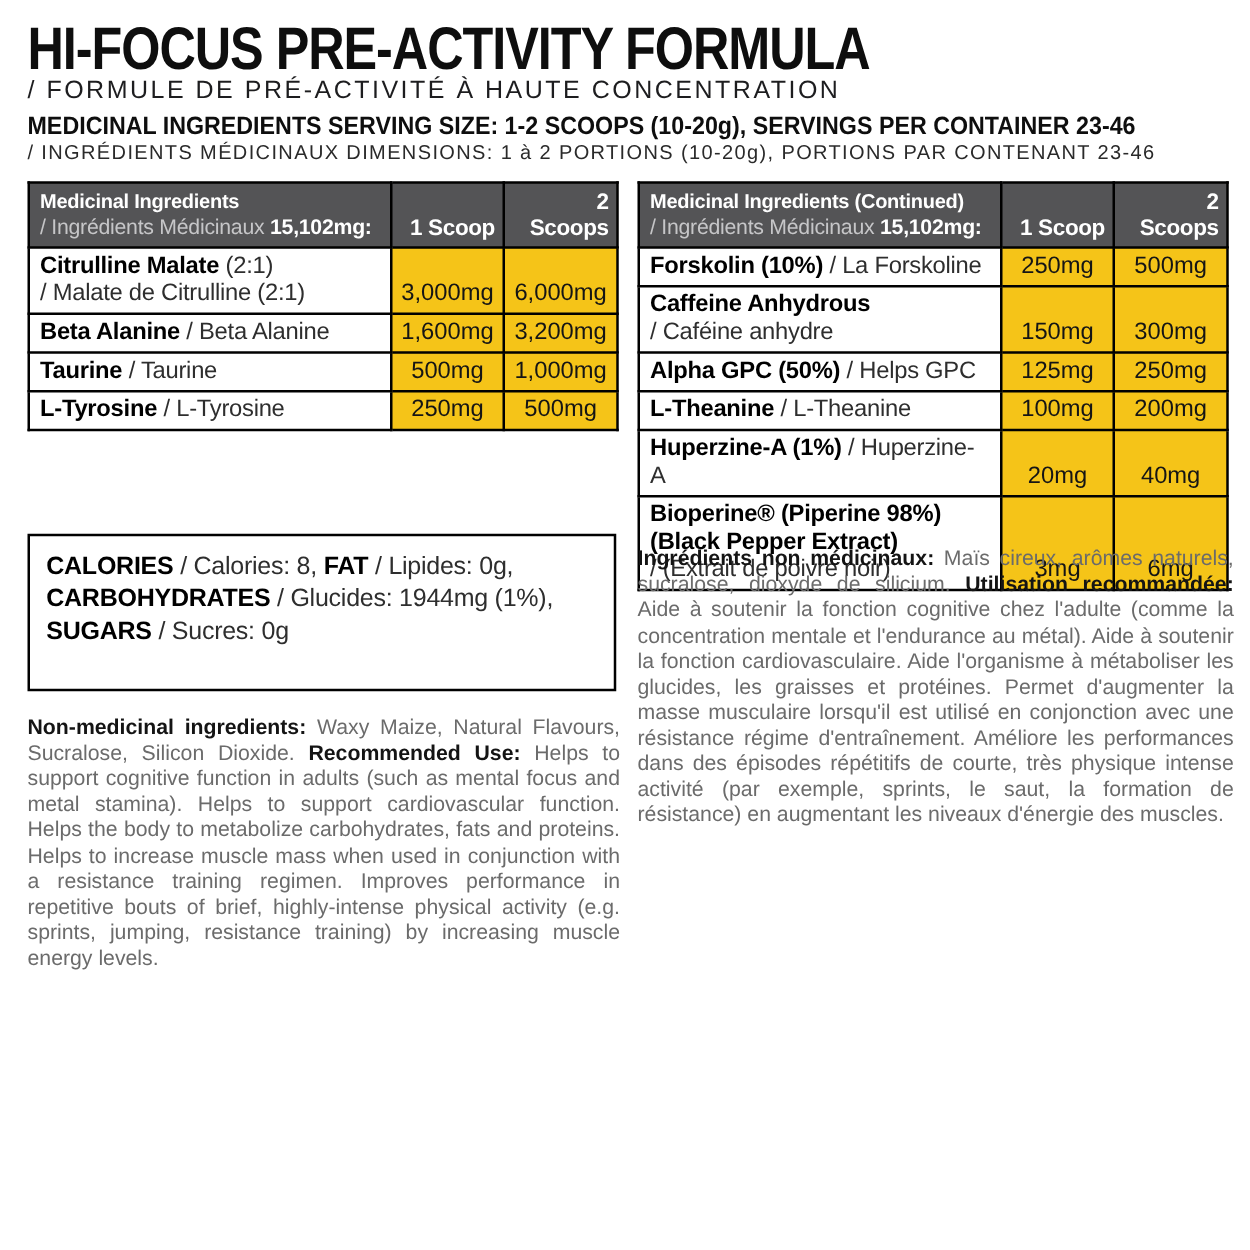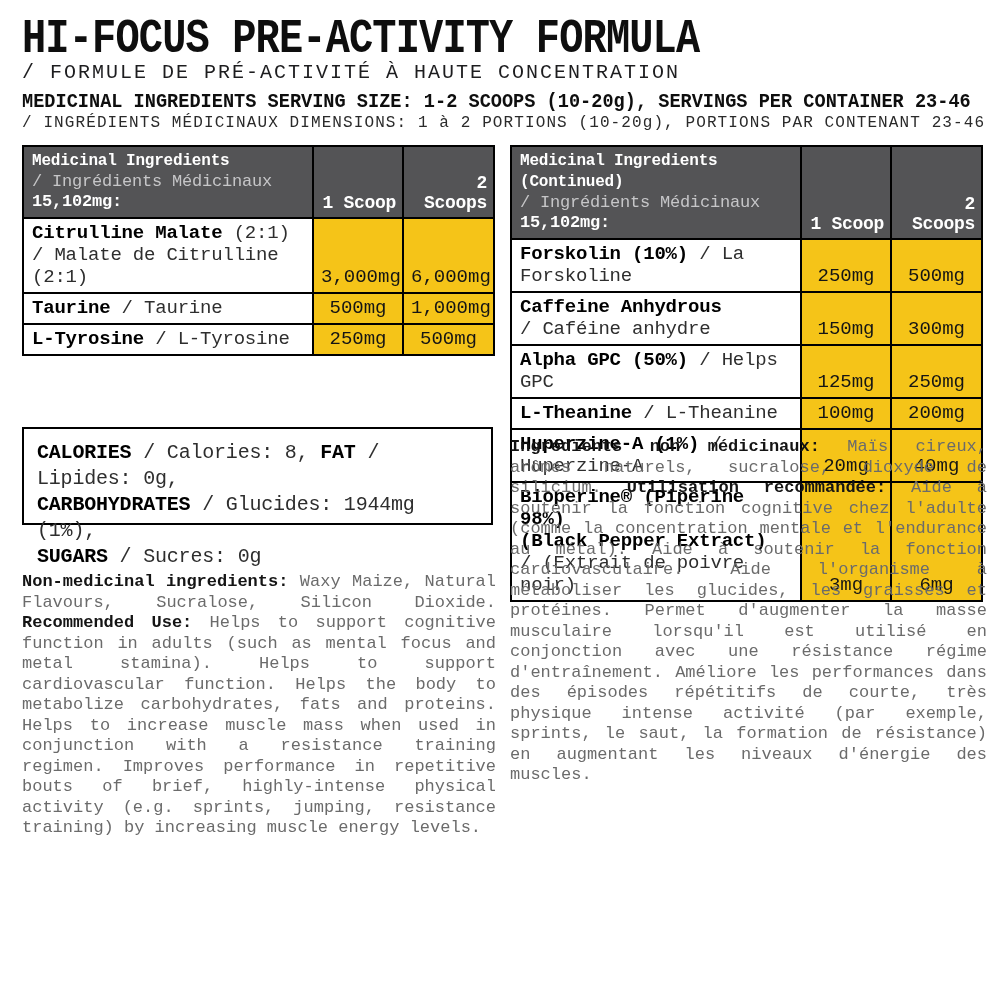--- a/index.html
+++ b/index.html
@@ -4,21 +4,21 @@
 <style>
   :root{
     --yellow:#F5C418;
     --hdr-bg:#545456;
     --border:#000000;
     --para-gray:#6b6b6b;
   }
   *{margin:0;padding:0;box-sizing:border-box;}
   html,body{background:#ffffff;}
   body{font-family:"Liberation Sans", sans-serif;color:#111;}
-  .page{position:relative;width:1000px;height:1000px;background:#ffffff;overflow:hidden;font-family:Liberation Mono, monospace;}
+  .page{position:relative;width:1000px;height:1000px;background:#ffffff;overflow:hidden;}
 
   
   .title{position:absolute;left:22px;top:12px;font-size:48px;font-weight:bold;
     letter-spacing:-1px;white-space:nowrap;color:#0e0e0e;
     transform:scaleX(0.84);transform-origin:0 0;}
   .subtitle{position:absolute;left:22px;top:61px;font-size:20px;letter-spacing:2px;
     white-space:nowrap;color:#1d1d1f;}
   .serving-en{position:absolute;left:22px;top:90px;font-size:20px;font-weight:bold;
     white-space:nowrap;color:#0e0e0e;transform:scaleX(0.93);transform-origin:0 0;}
   .serving-fr{position:absolute;left:22px;top:114px;font-size:16px;letter-spacing:1.1px;
@@ -38,21 +38,21 @@
   .th-scoop{font-size:18px;font-weight:bold;text-align:right;vertical-align:bottom;
     padding:4px 6px 4px;letter-spacing:-0.3px;}
   .facts td.name{background:#ffffff;padding:3px 8px 4px;font-size:19px;line-height:22px;
     font-weight:bold;color:#000;letter-spacing:-0.2px;}
   .facts td.val{background:var(--yellow);text-align:center;vertical-align:bottom;
     padding:3px 7px 4px;font-size:19px;line-height:22px;color:#151515;}
   .seg-r{font-weight:normal;color:#2e2e2e;}
   .seg-b{font-weight:bold;color:#000;}
 
   
-  .nutri-box{position:absolute;left:22px;top:427px;width:471px;height:98px;
+  .nutri-box{position:absolute;left:22px;top:427px;width:471px;height:126px;
     border:2px solid var(--border);background:#fff;padding:11px 13px;
     font-size:20px;line-height:26px;color:#2e2e2e;letter-spacing:-0.2px;}
   .nutri-box .seg-b{color:#000;}
 
   
   .para{position:absolute;font-size:17px;line-height:20.5px;text-align:justify;
     color:var(--para-gray);}
   .para .seg-b{color:#141414;}
   .para .seg-r{color:var(--para-gray);}
   #paragraph-en{left:22px;top:572px;width:474px;}
@@ -82,20 +82,25 @@
         </th>
         <th class="th-scoop">1 Scoop</th>
         <th class="th-scoop">2 Scoops</th>
       </tr>
     </thead>
     <tbody>
         <tr>
           <td class="name"><span class="seg-b">Citrulline Malate</span><span class="seg-r"> (2:1)</span><br><span class="seg-r">/ Malate de Citrulline (2:1)</span></td>
           <td class="val">3,000mg</td>
           <td class="val">6,000mg</td>
+        </tr>
+        <tr>
+          <td class="name"><span class="seg-b">Beta Alanine</span><span class="seg-r"> / Beta Alanine</span></td>
+          <td class="val">1,600mg</td>
+          <td class="val">3,200mg</td>
         </tr>
         <tr>
           <td class="name"><span class="seg-b">Taurine</span><span class="seg-r"> / Taurine</span></td>
           <td class="val">500mg</td>
           <td class="val">1,000mg</td>
         </tr>
         <tr>
           <td class="name"><span class="seg-b">L-Tyrosine</span><span class="seg-r"> / L-Tyrosine</span></td>
           <td class="val">250mg</td>
           <td class="val">500mg</td>

